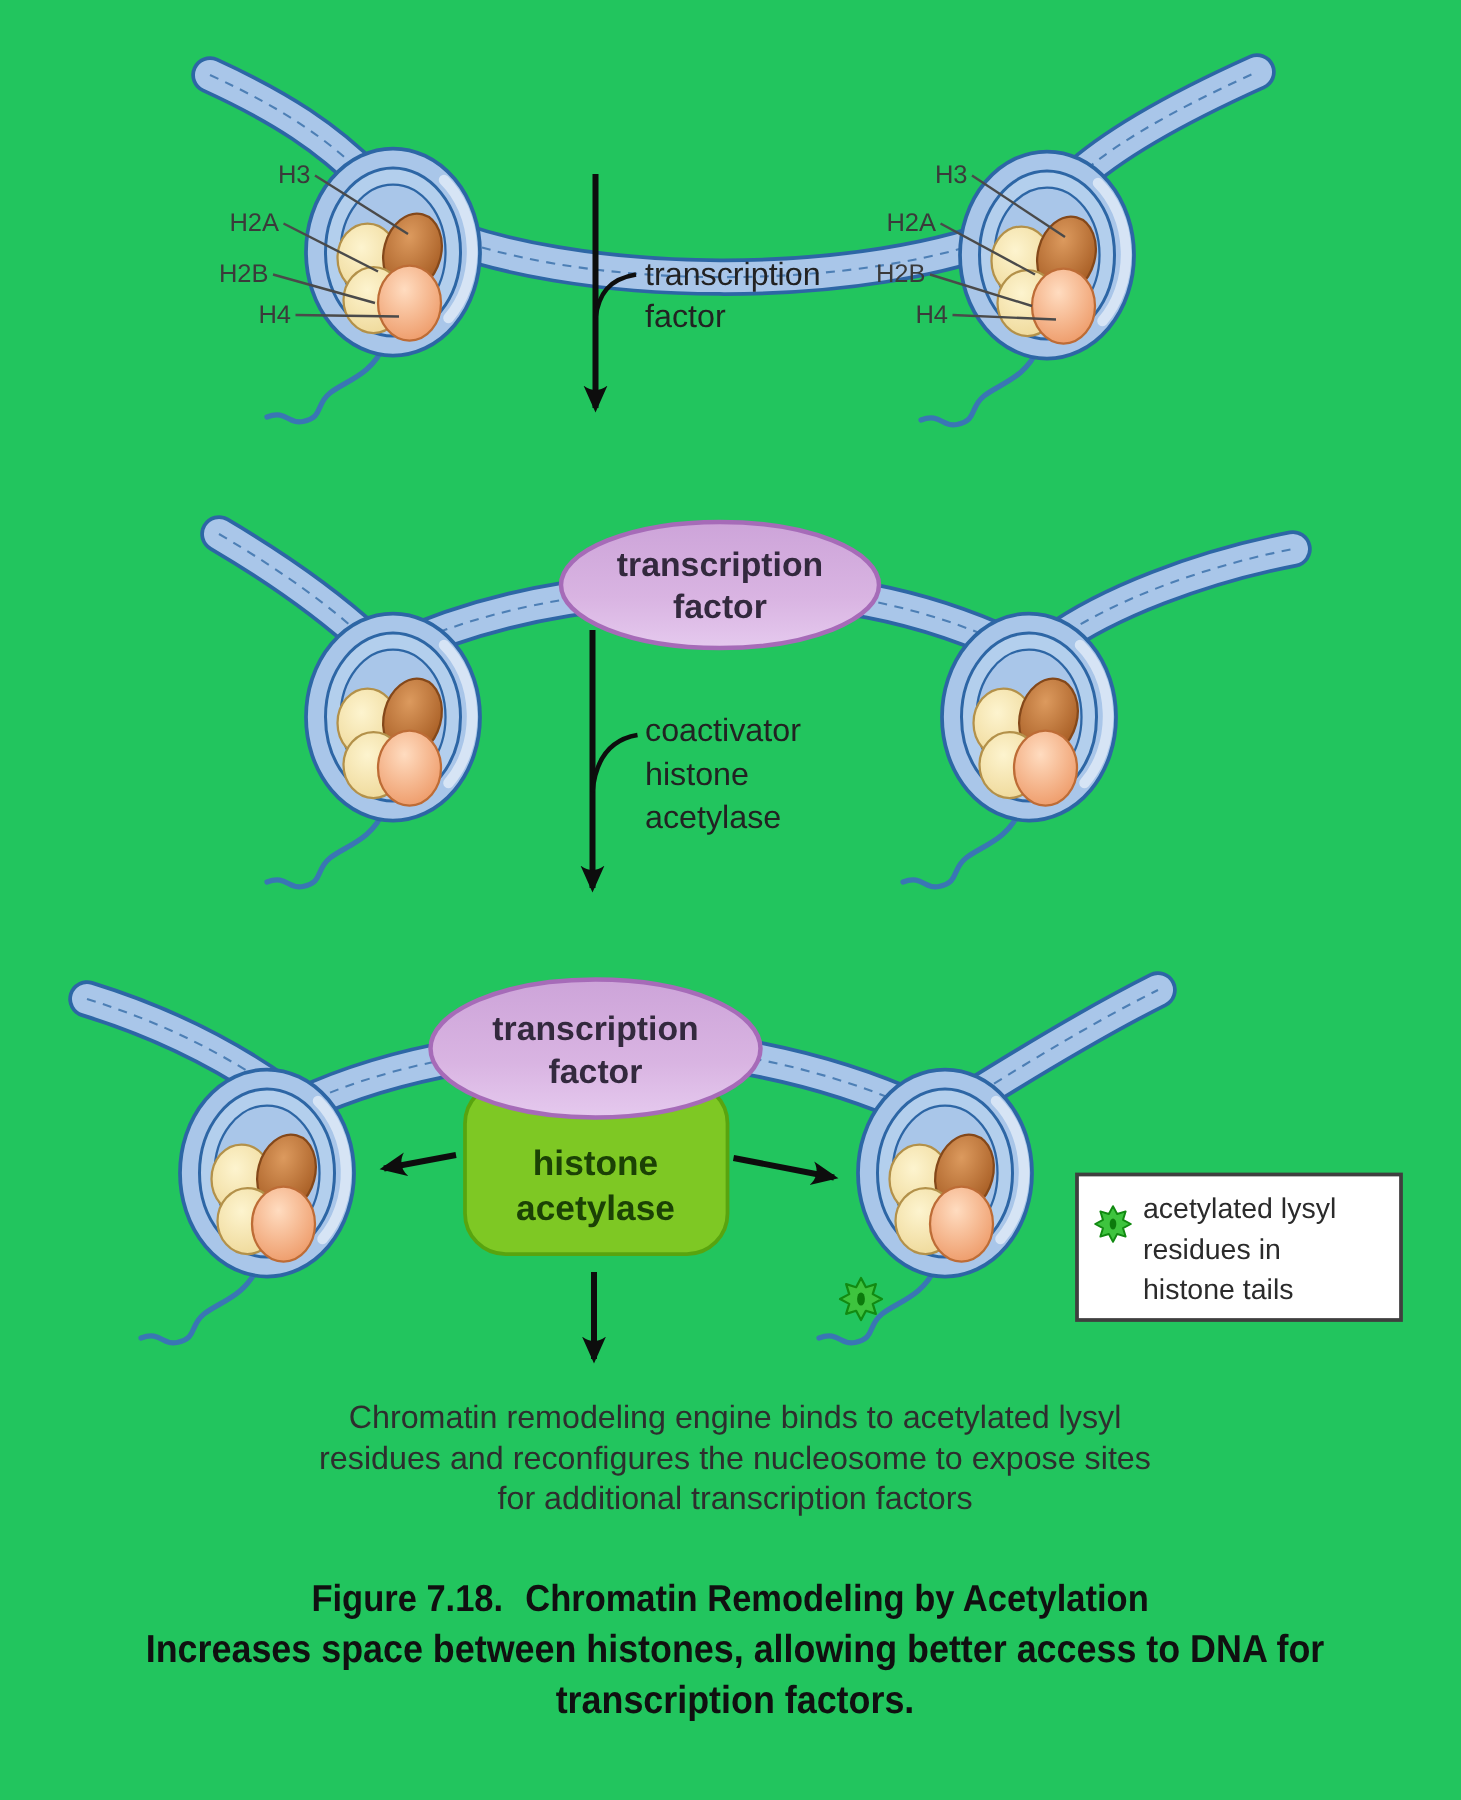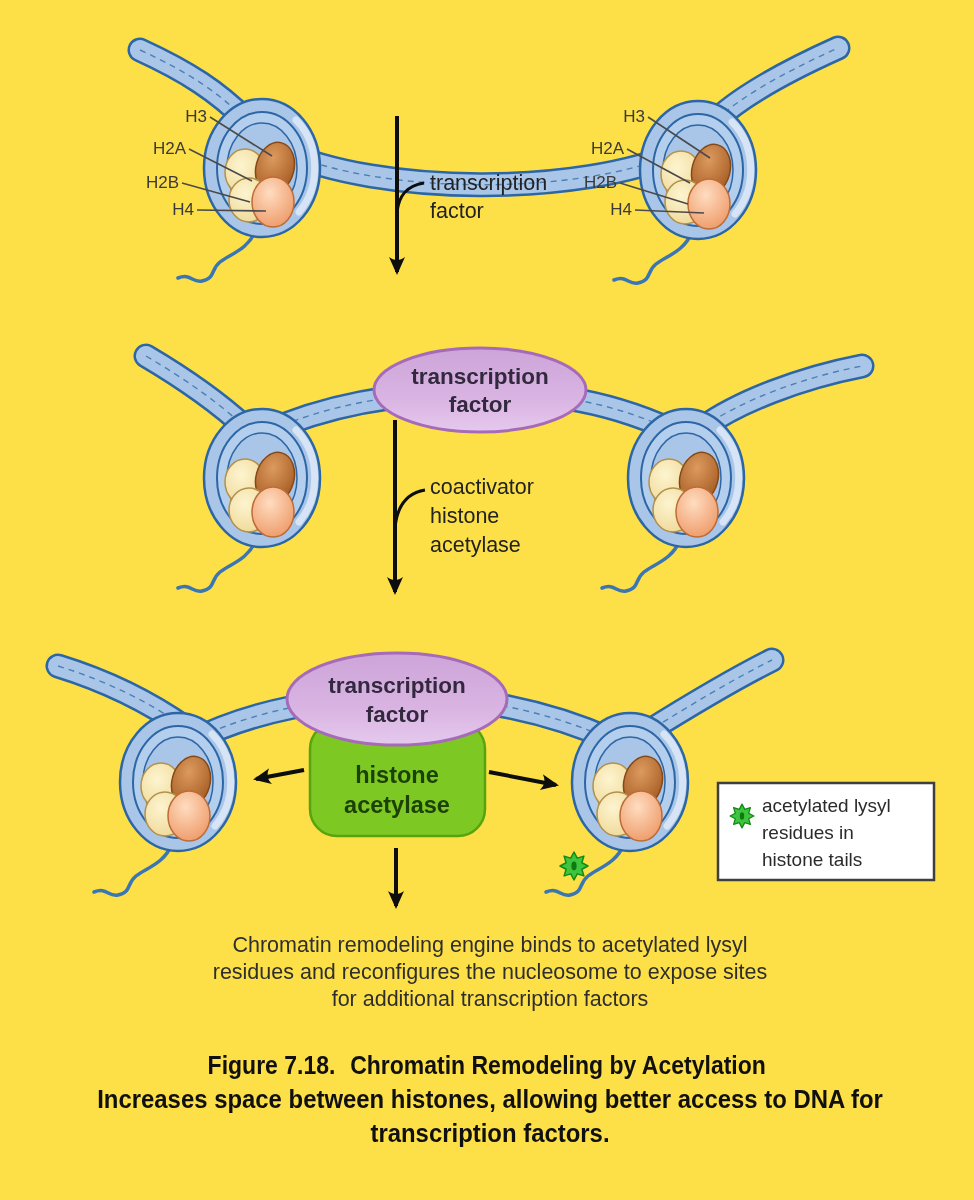--- a/index.html
+++ b/index.html
@@ -1,16 +1,16 @@
 <!DOCTYPE html>
 <html><head>
 <meta charset="utf-8">
 <style>
   html,body{margin:0;padding:0;background:#ffffff;}
-  .stage{position:relative;width:974px;height:1200px;background:#fde047;overflow:hidden;
+  .stage{position:relative;width:974px;height:1200px;background:#22c55e;overflow:hidden;
          font-family:"Liberation Sans", sans-serif;}
   svg text{font-family:"Liberation Sans", sans-serif;}
 
   
   .band-edge{fill:none;stroke:#2d66a5;stroke-width:25;stroke-linecap:round;}
   .band-fill{fill:none;stroke:#a9c6e9;stroke-width:20;stroke-linecap:round;}
   .band-core{fill:none;stroke:#4d7fb5;stroke-width:1.4;stroke-dasharray:6 5;fill:none;}
 
   
   .coil-outer{fill:#a9c6e9;stroke:#2d66a5;stroke-width:2.5;}

